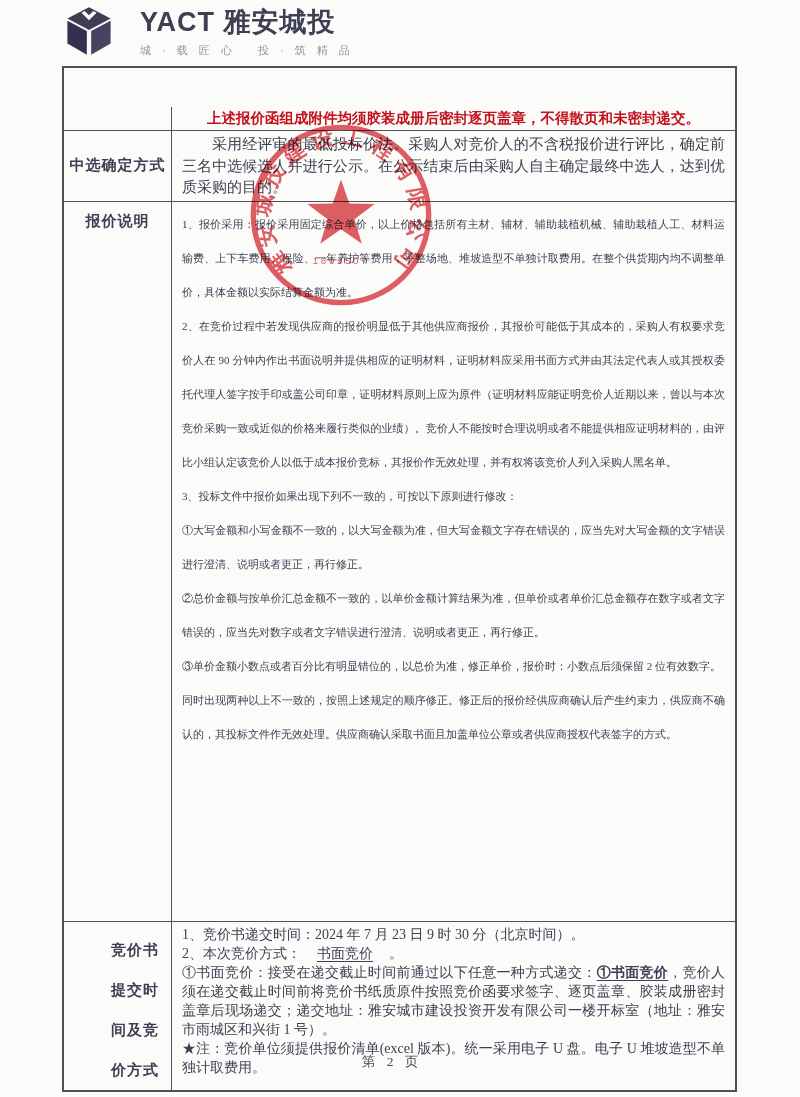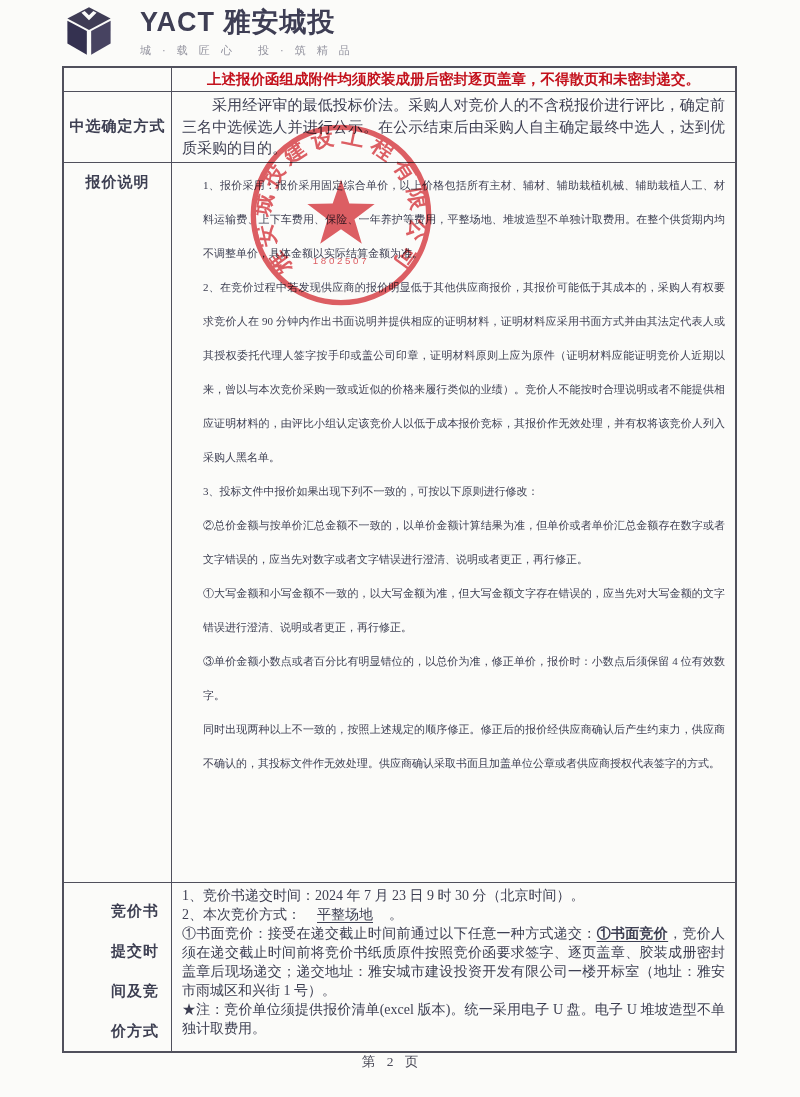--- a/index.html
+++ b/index.html
@@ -18,27 +18,27 @@
 
   
   .tbl { position:absolute; left:62px; top:66px; width:675px; border:2px solid #50505c; background:transparent; }
   .row { display:grid; grid-template-columns:108px 1fr; }
   .row + .row { border-top:1.5px solid #50505c; }
   .labelcell { border-right:1.5px solid #50505c; display:flex; flex-direction:column; justify-content:flex-start;
                align-items:center; font-weight:bold; font-size:15px; padding-top:10px; letter-spacing:1px; }
   .labelcell.center { justify-content:center; padding-top:0; }
   .contentcell { padding:2px 10px; text-align:justify; }
 
-  .notice-row { min-height:23px; }
+  .notice-row { min-height:23px;margin-top:39px; }
   .notice-text { color:#c3111c; font-weight:bold; font-size:14.5px; text-align:center; line-height:21px; padding:1px 4px; }
 
   .row-method { min-height:64px; }
   .method-text { font-size:15px; line-height:21.5px; text-indent:2em; padding-top:3px; }
 
-  .row-pricing { min-height:720px;gap:21px; }
+  .row-pricing { min-height:720px; }
   .pricing-body { font-size:11px; line-height:34px; padding-top:5px; }
   .pricing-body p { margin:0; }
 
   .row-submission { min-height:153px; }
   .submission-body { font-size:14px; line-height:19px; padding-top:3px; }
   .submission-label { line-height:40px; padding-top:8px;padding-left:47px; }
 
   .u { text-decoration:underline; text-underline-offset:3px; }
   .u.pad { padding:0 16px; }
   .bold { font-weight:bold; }
@@ -80,35 +80,35 @@
       <div class="labelcell center">中选确定方式</div>
       <div class="contentcell method-text">采用经评审的最低投标价法。采购人对竞价人的不含税报价进行评比，确定前三名中选候选人并进行公示。在公示结束后由采购人自主确定最终中选人，达到优质采购的目的。</div>
     </div>
 
     <div class="row row-pricing">
       <div class="labelcell">报价说明</div>
       <div class="contentcell pricing-body">
         <p>1、报价采用：报价采用固定综合单价，以上价格包括所有主材、辅材、辅助栽植机械、辅助栽植人工、材料运输费、上下车费用、保险、一年养护等费用，平整场地、堆坡造型不单独计取费用。在整个供货期内均不调整单价，具体金额以实际结算金额为准。</p>
         <p>2、在竞价过程中若发现供应商的报价明显低于其他供应商报价，其报价可能低于其成本的，采购人有权要求竞价人在 90 分钟内作出书面说明并提供相应的证明材料，证明材料应采用书面方式并由其法定代表人或其授权委托代理人签字按手印或盖公司印章，证明材料原则上应为原件（证明材料应能证明竞价人近期以来，曾以与本次竞价采购一致或近似的价格来履行类似的业绩）。竞价人不能按时合理说明或者不能提供相应证明材料的，由评比小组认定该竞价人以低于成本报价竞标，其报价作无效处理，并有权将该竞价人列入采购人黑名单。</p>
         <p>3、投标文件中报价如果出现下列不一致的，可按以下原则进行修改：</p>
+        <p>①大写金额和小写金额不一致的，以大写金额为准，但大写金额文字存在错误的，应当先对大写金额的文字错误进行澄清、说明或者更正，再行修正。</p>
         <p>②总价金额与按单价汇总金额不一致的，以单价金额计算结果为准，但单价或者单价汇总金额存在数字或者文字错误的，应当先对数字或者文字错误进行澄清、说明或者更正，再行修正。</p>
-        <p>①大写金额和小写金额不一致的，以大写金额为准，但大写金额文字存在错误的，应当先对大写金额的文字错误进行澄清、说明或者更正，再行修正。</p>
-        <p>③单价金额小数点或者百分比有明显错位的，以总价为准，修正单价，报价时：小数点后须保留 4 位有效数字。</p>
+        <p>③单价金额小数点或者百分比有明显错位的，以总价为准，修正单价，报价时：小数点后须保留 2 位有效数字。</p>
         <p>同时出现两种以上不一致的，按照上述规定的顺序修正。修正后的报价经供应商确认后产生约束力，供应商不确认的，其投标文件作无效处理。供应商确认采取书面且加盖单位公章或者供应商授权代表签字的方式。</p>
       </div>
     </div>
 
     <div class="row row-submission">
       <div class="labelcell submission-label">
         <span>竞价书提交时</span>
         <span>间及竞价方式</span>
       </div>
       <div class="contentcell submission-body">
         <p>1、竞价书递交时间：2024 年 7 月 23 日 9 时 30 分（北京时间）。</p>
-        <p><span>2、本次竞价方式：</span><span class="u pad">平整场地</span><span>。</span></p>
+        <p><span>2、本次竞价方式：</span><span class="u pad">书面竞价</span><span>。</span></p>
         <p><span>①书面竞价：接受在递交截止时间前通过以下任意一种方式递交：</span><span class="u bold">①书面竞价</span><span>，竞价人须在递交截止时间前将竞价书纸质原件按照竞价函要求签字、逐页盖章、胶装成册密封盖章后现场递交；递交地址：雅安城市建设投资开发有限公司一楼开标室（地址：雅安市雨城区和兴街 1 号）。</span></p>
         <p>★注：竞价单位须提供报价清单(excel 版本)。统一采用电子 U 盘。电子 U 堆坡造型不单独计取费用。</p>
       </div>
     </div>
 
   </div>
 
   <svg class="stamp" viewBox="0 0 210 210" aria-hidden="true">
     <circle cx="105" cy="105" r="99" fill="none" stroke="#d9363e" stroke-width="6"></circle>
     <polygon fill="#d9363e" points="105,65 114.4,92.1 143,92.6 120.2,109.9 128.5,137.4 105,121 81.5,137.4 89.8,109.9 67,92.6 95.6,92.1"></polygon>

